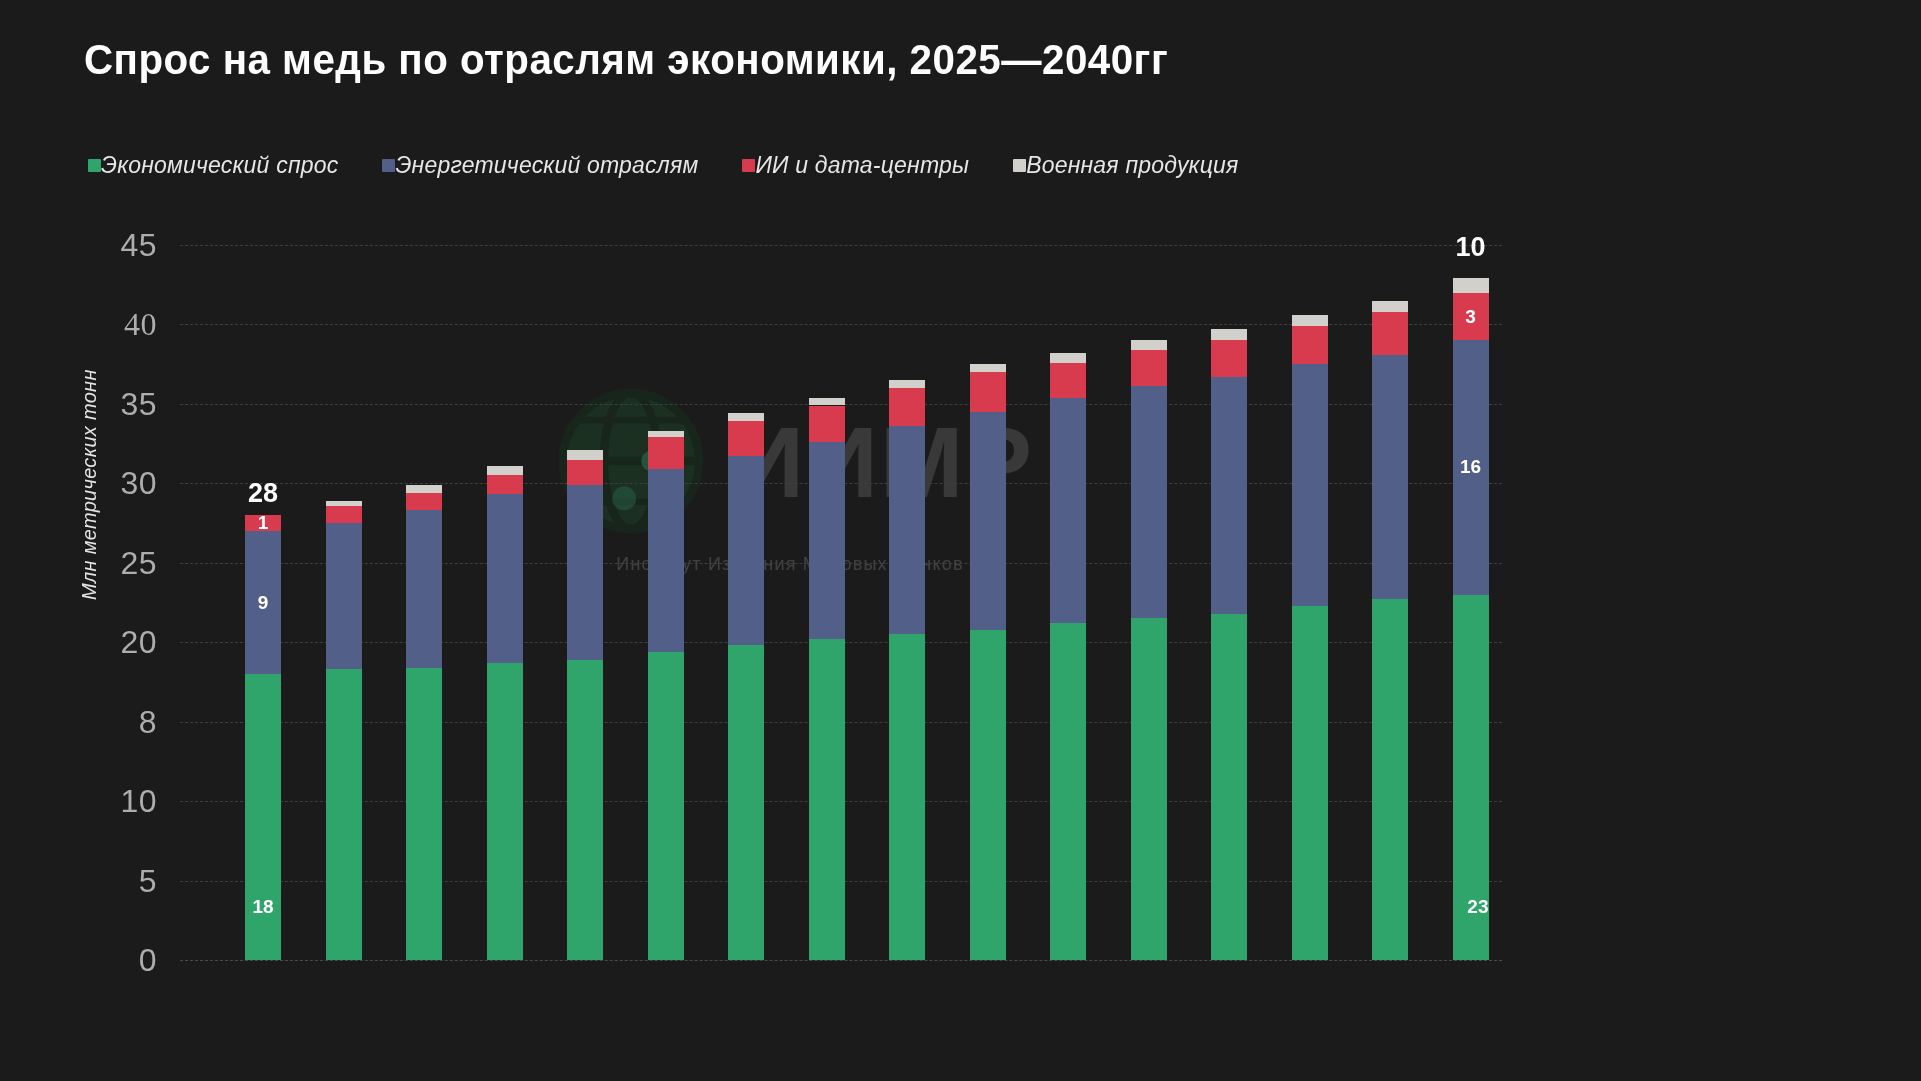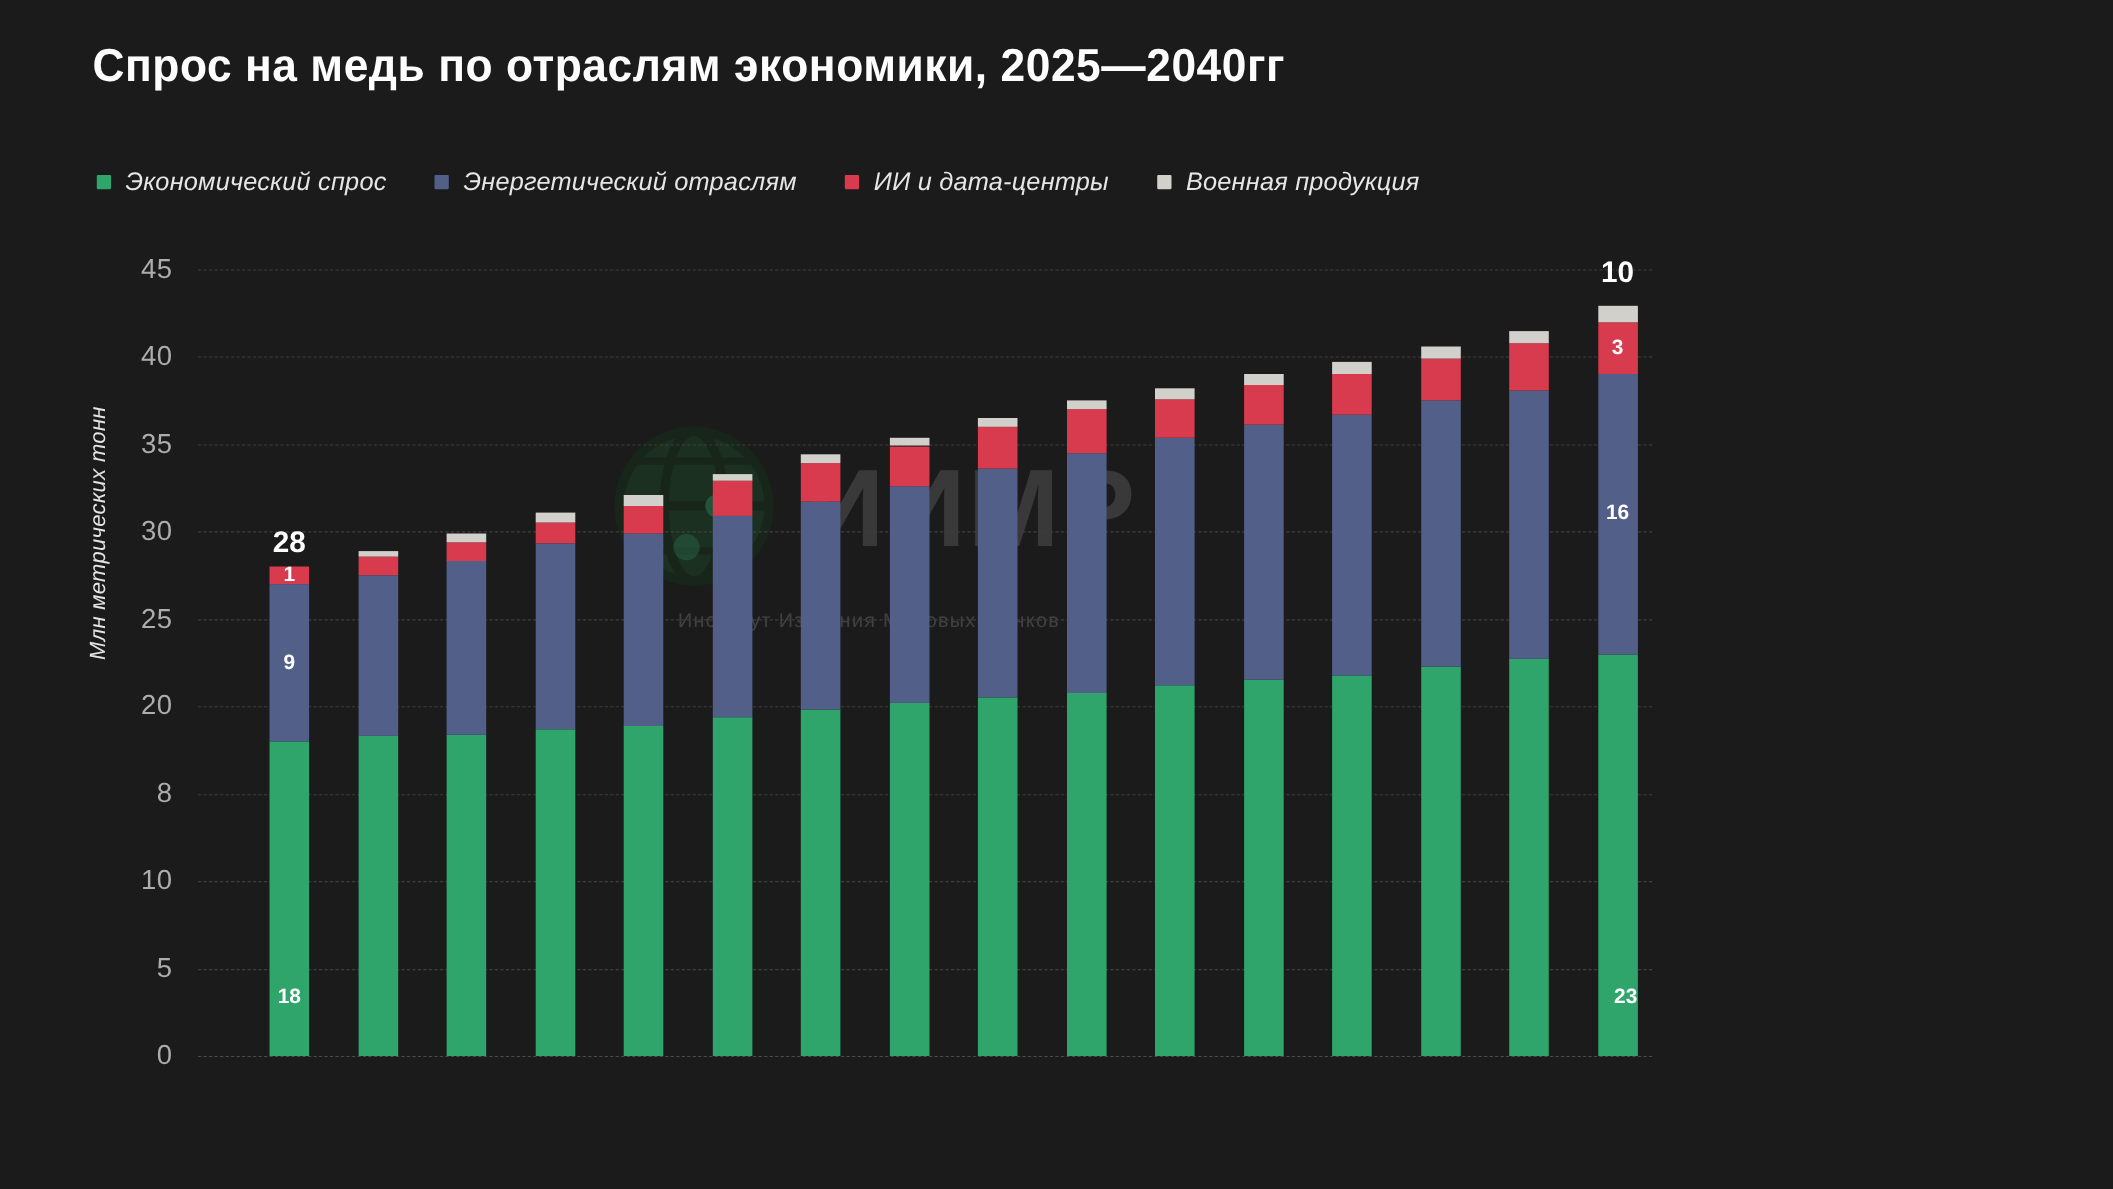--- a/index.html
+++ b/index.html
@@ -24,21 +24,21 @@
     transform:scaleX(0.96);transform-origin:left top;
     white-space:nowrap;
   }
 
   
   .legend{
     position:absolute;left:88px;top:152px;
     display:flex;align-items:center;gap:44px;
     white-space:nowrap;
   }
-  .legend-item{display:flex;align-items:center;gap:13px;}
+  .legend-item{display:flex;align-items:center;}
   .legend-swatch{width:13px;height:13px;display:block;border-radius:1px;}
   .legend-label{
     font-size:23px;color:#e6e6e6;font-style:italic;
     font-family:"Liberation Sans",sans-serif;letter-spacing:.2px;
   }
 
   
   .plot{
     position:absolute;
     left:180px;top:245px;width:1322px;height:715px;
@@ -46,21 +46,21 @@
   .gridline{
     position:absolute;left:0;right:0;height:0;
     border-top:1.5px dashed #3e3e3e;
   }
   .baseline{
     position:absolute;left:0;right:0;height:0;
     border-top:1.5px dashed #4a4a4a;
   }
   .ytick{
     position:absolute;right:1345px;
-    font-size:25px;color:#adadad;
+    font-size:32px;color:#adadad;
     transform:translateY(-50%);
     text-align:right;width:90px;
     font-family:"Liberation Sans",sans-serif;
     letter-spacing:.5px;
   }
   .ytitle{
     position:absolute;
     left:78px;top:600px;
     font-size:20px;color:#e4e4e4;font-style:italic;
     transform:rotate(-90deg);transform-origin:left top;
@@ -145,21 +145,21 @@
       </span>
       <span class="wm-text">ИИМР</span>
     </div>
     <div class="wm-sub">Институт Изучения Мировых Рынков</div>
   </div>
 
   <div class="plot">
       <div class="gridline" style="top: 0px;"></div>
       <div class="ytick" style="top: 0px;">45</div>
       <div class="gridline" style="top: 79.4444px;"></div>
-      <div class="ytick" style="top: 79.4444px;">40</div>
+      <div class="ytick" style="top: 79.4444px; font-family: Liberation Serif, serif;">40</div>
       <div class="gridline" style="top: 158.889px;"></div>
       <div class="ytick" style="top: 158.889px;">35</div>
       <div class="gridline" style="top: 238.333px;"></div>
       <div class="ytick" style="top: 238.333px;">30</div>
       <div class="gridline" style="top: 317.778px;"></div>
       <div class="ytick" style="top: 317.778px;">25</div>
       <div class="gridline" style="top: 397.222px;"></div>
       <div class="ytick" style="top: 397.222px;">20</div>
       <div class="gridline" style="top: 476.667px;"></div>
       <div class="ytick" style="top: 476.667px;">8</div>

